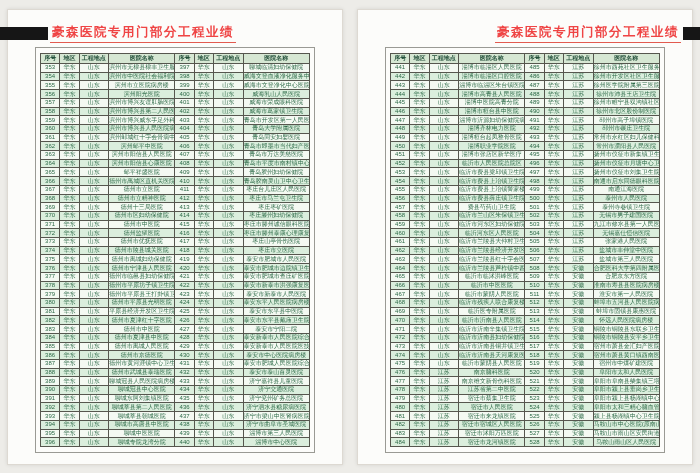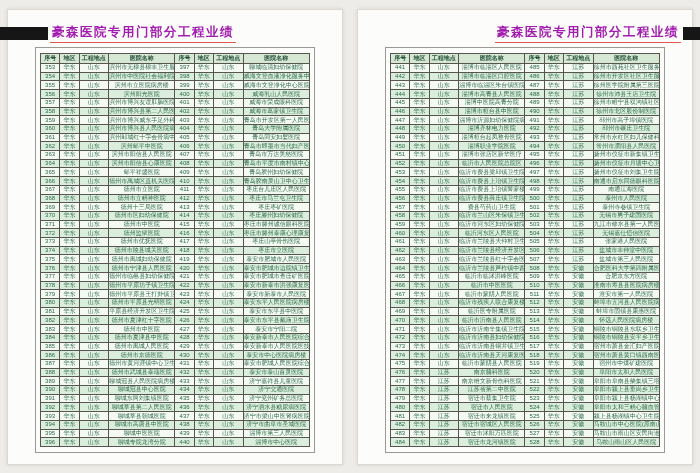--- a/index.html
+++ b/index.html
@@ -7,21 +7,21 @@
   .sheet{position:relative;width:700px;height:473px;}
   .page{position:absolute;top:9px;width:336px;height:456px;background:#fcfcfa;border:1px solid #ddd9d2;box-shadow:0 0 4px rgba(0,0,0,.10);box-sizing:border-box;}
   .page-left{left:7px;}
   .page-right{left:357px;}
   .title-row{position:absolute;top:15px;display:flex;align-items:center;height:16px;}
   .page-left .title-row{left:-8px;}
   .page-right .title-row{right:-8px;}
   .black-tab{background:#161616;height:13px;}
   .tab-wide{width:48px;}
   .tab-narrow{width:17px;}
-  .doc-title{color:#a21caf;font-weight:bold;font-size:12.5px;letter-spacing:1.5px;border-bottom:1.5px solid #e25a4f;padding:0 2px 1px 2px;white-space:nowrap;}
+  .doc-title{color:#ef4444;font-weight:bold;font-size:12.5px;letter-spacing:1.5px;border-bottom:1.5px solid #e25a4f;padding:0 2px 1px 2px;white-space:nowrap;}
   .page-left .doc-title{margin-left:2px;}
   .page-right .doc-title{margin-right:2px;}
   .frame{position:absolute;left:27px;right:27px;top:37px;bottom:11px;border:1px solid #9a9a94;padding:5px 4px;box-sizing:border-box;background:#fcfcfa;}
   table.perf{width:100%;height:100%;border-collapse:collapse;table-layout:fixed;}
   table.perf th,table.perf td{border:1px solid #56564e;font-size:6px;line-height:1.15;padding:0;text-align:center;white-space:nowrap;overflow:hidden;}
   table.perf th{background:#d6e7d3;color:#23503a;font-weight:bold;height:9px;}
   table.perf td{color:#2c6a47;height:7.6px;}
   table.perf tbody tr:nth-child(odd) td{background:#f4f9f2;}
   table.perf tbody tr:nth-child(even) td{background:#dbeedd;}
   table.perf th:nth-child(1),table.perf th:nth-child(5),

